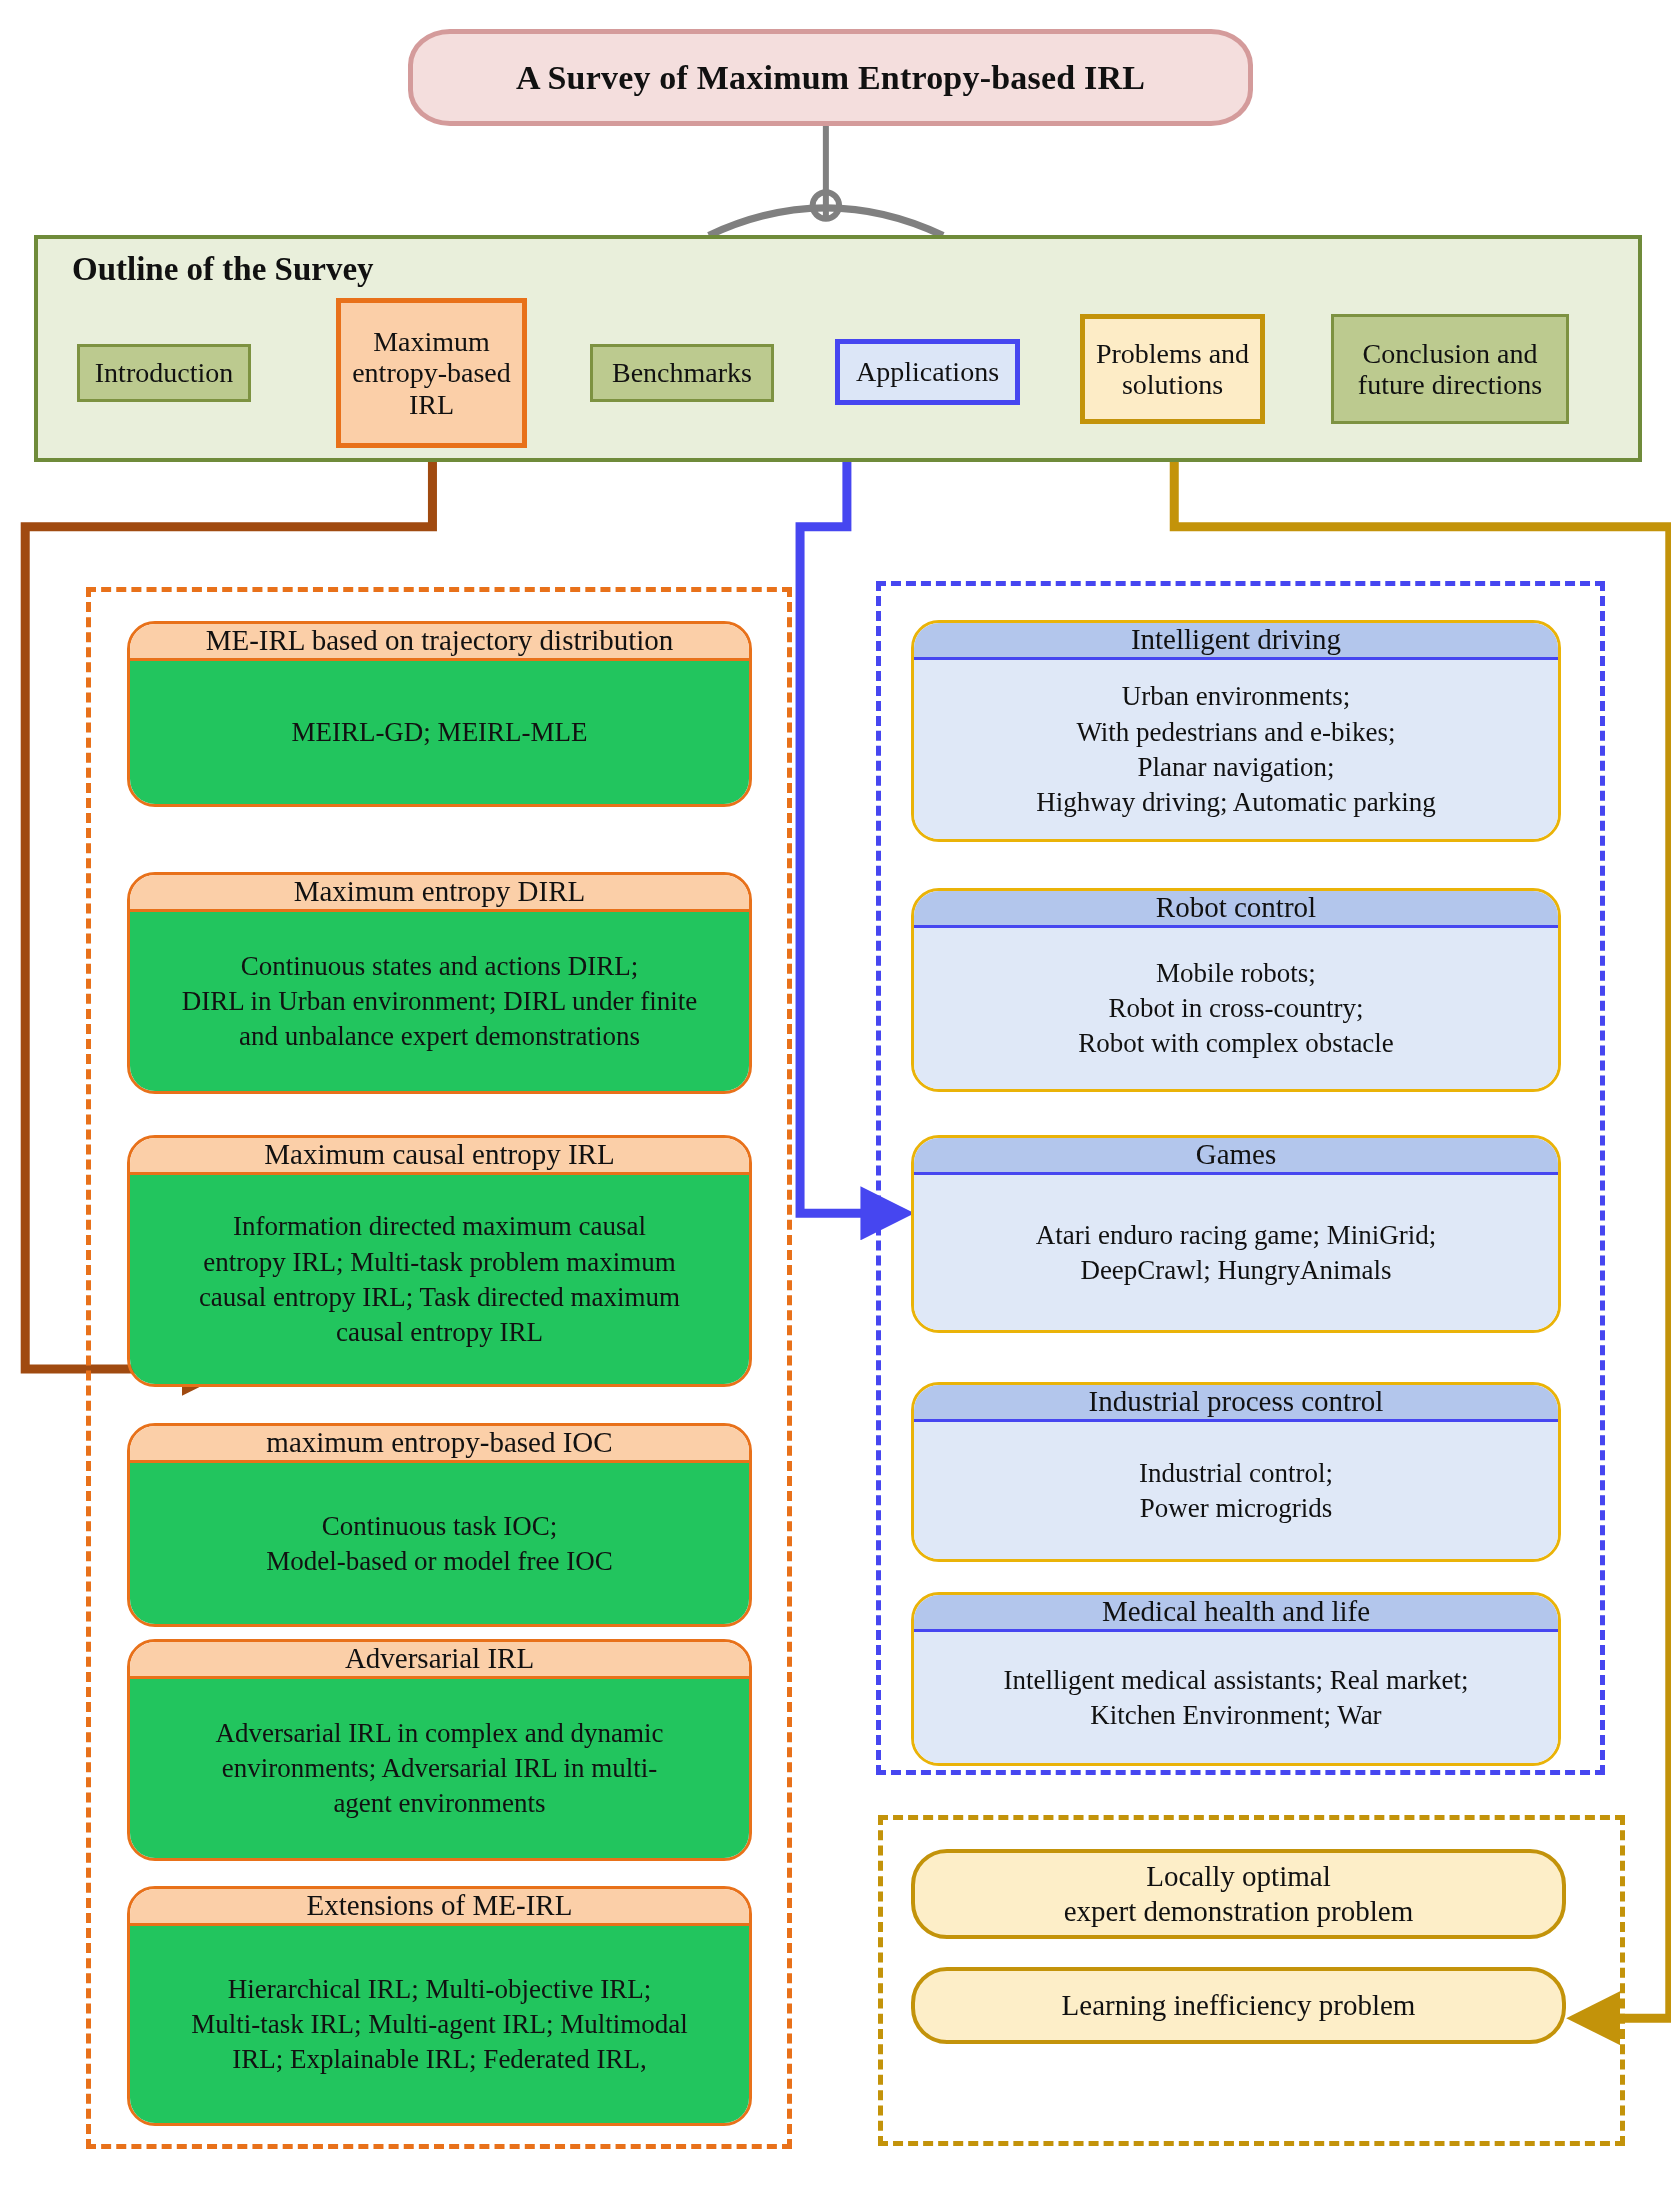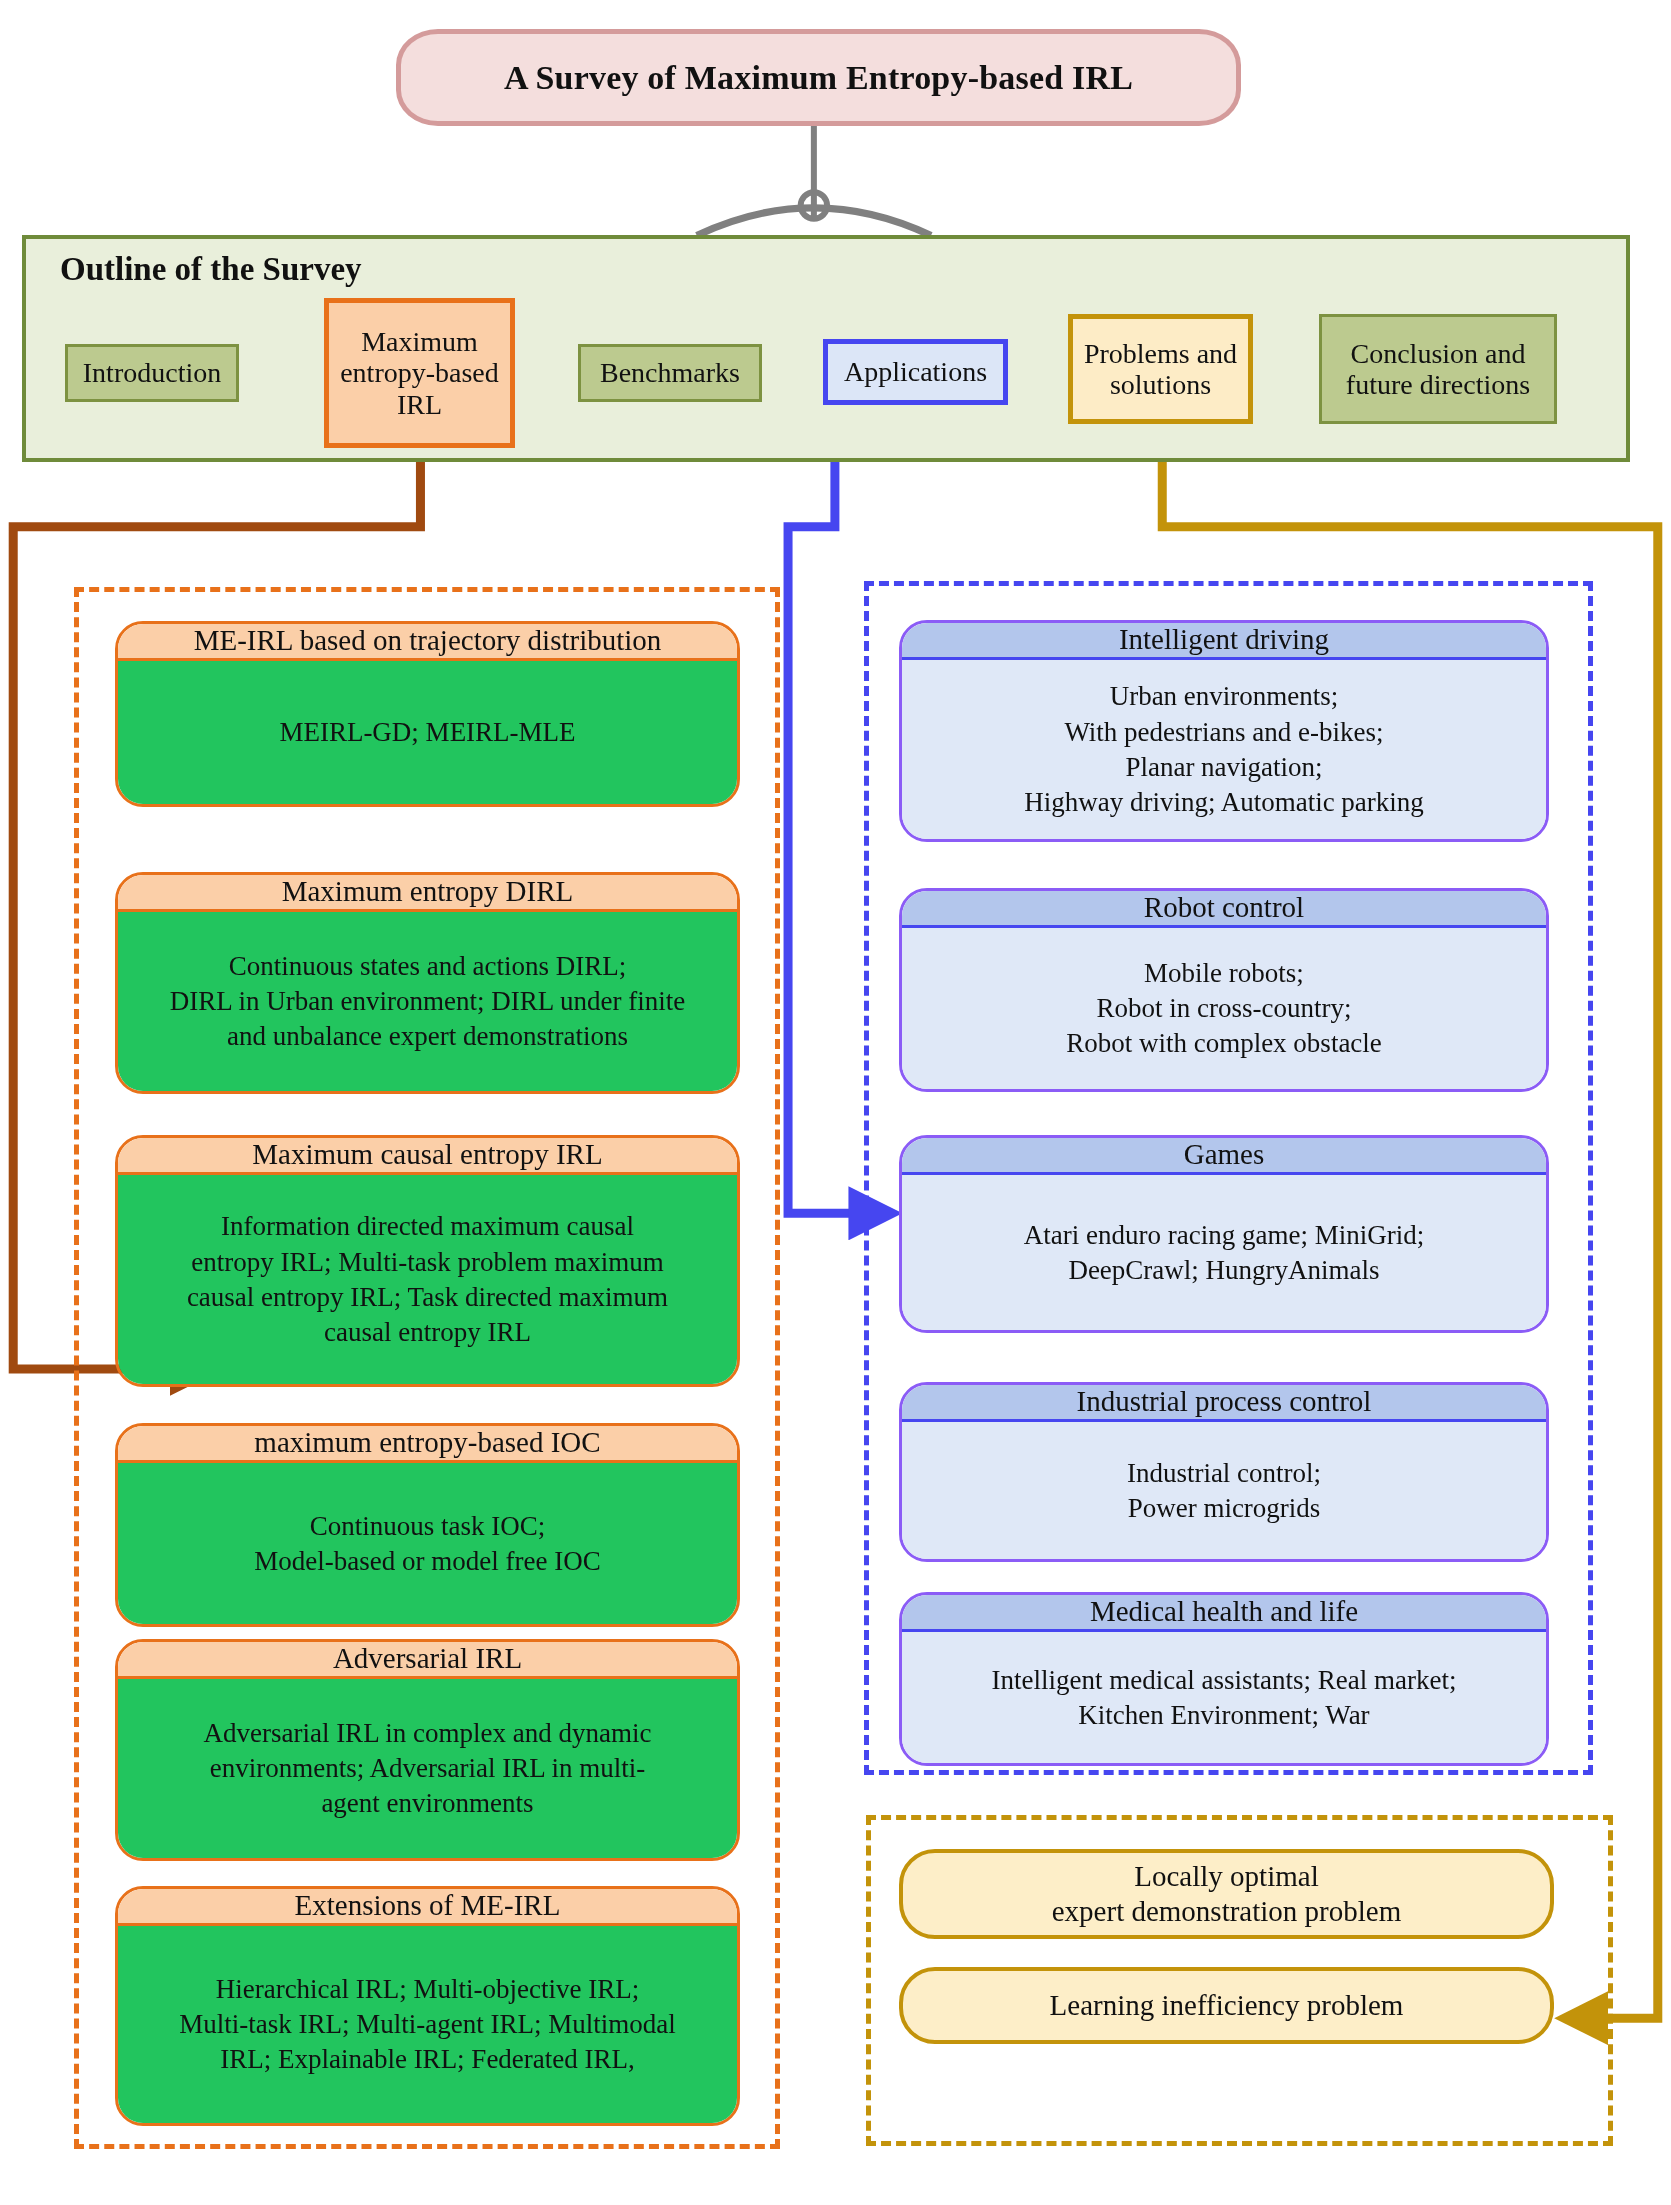--- a/index.html
+++ b/index.html
@@ -1,20 +1,20 @@
 <!DOCTYPE html>
 <html style="font-size:9.6px"><head>
 <meta charset="utf-8">
 <style>
   html,body{margin:0;padding:0;background:#ffffff;}
   body{
     font-family:"Liberation Serif","DejaVu Serif",serif;
     width:1671px;height:2205px;position:relative;overflow:hidden;
   }
-  .stage{position:absolute;left:0;top:0;width:1502px;height:2205px;}
+  .stage{position:absolute;left:12px;top:0;width:1502px;height:2205px;}
   svg.lines{position:absolute;left:0;top:0;width:1671px;height:2205px;pointer-events:none;}
 
   
   #title-box{
     position:absolute;left:396px;top:29px;width:835px;height:87px;
     background:#f4dedd;border:5.4px solid #d49b9b;border-radius:42px/36px;
     display:flex;align-items:center;justify-content:center;
     font-weight:bold;font-size:34px;color:#111;letter-spacing:0.2px;
   }
 
@@ -50,21 +50,21 @@
   .card{position:absolute;box-sizing:border-box;border-radius:28px;overflow:hidden;display:flex;flex-direction:column;}
   .card .hd{display:flex;align-items:center;justify-content:center;text-align:center;
             font-size:29px;color:#111;line-height:1.1;box-sizing:border-box;padding:1.2px 9.6px;}
   .card .bd{flex:1;display:flex;align-items:center;justify-content:center;text-align:center;
             font-size:27px;color:#111;line-height:1.30;box-sizing:border-box;padding:3.6px 15.6px;white-space:pre-line;}
 
   .card.o{border:3px solid #e8711a;}
   .card.o .hd{background:#fbcfa8;border-bottom:3px solid #e8711a;}
   .card.o .bd{background:#22c55e;}
 
-  .card.b{border:3px solid #8b5cf6;}
+  .card.b{border:3px solid #eab308;}
   .card.b .hd{background:#b3c6ec;border-bottom:3px solid #4646f0;}
   .card.b .bd{background:#dfe8f7;}
 
   .pill{position:absolute;box-sizing:border-box;border:4.2px solid #c3930a;background:#fdeec8;
         border-radius:36px;display:flex;align-items:center;justify-content:center;text-align:center;
         font-size:29px;color:#111;line-height:1.2;white-space:pre-line;padding:8px 18px;}
 
   
   #c-l0{left:115px;top:621px;width:625px;height:186px;}
   #c-l1{left:115px;top:872px;width:625px;height:222px;}

